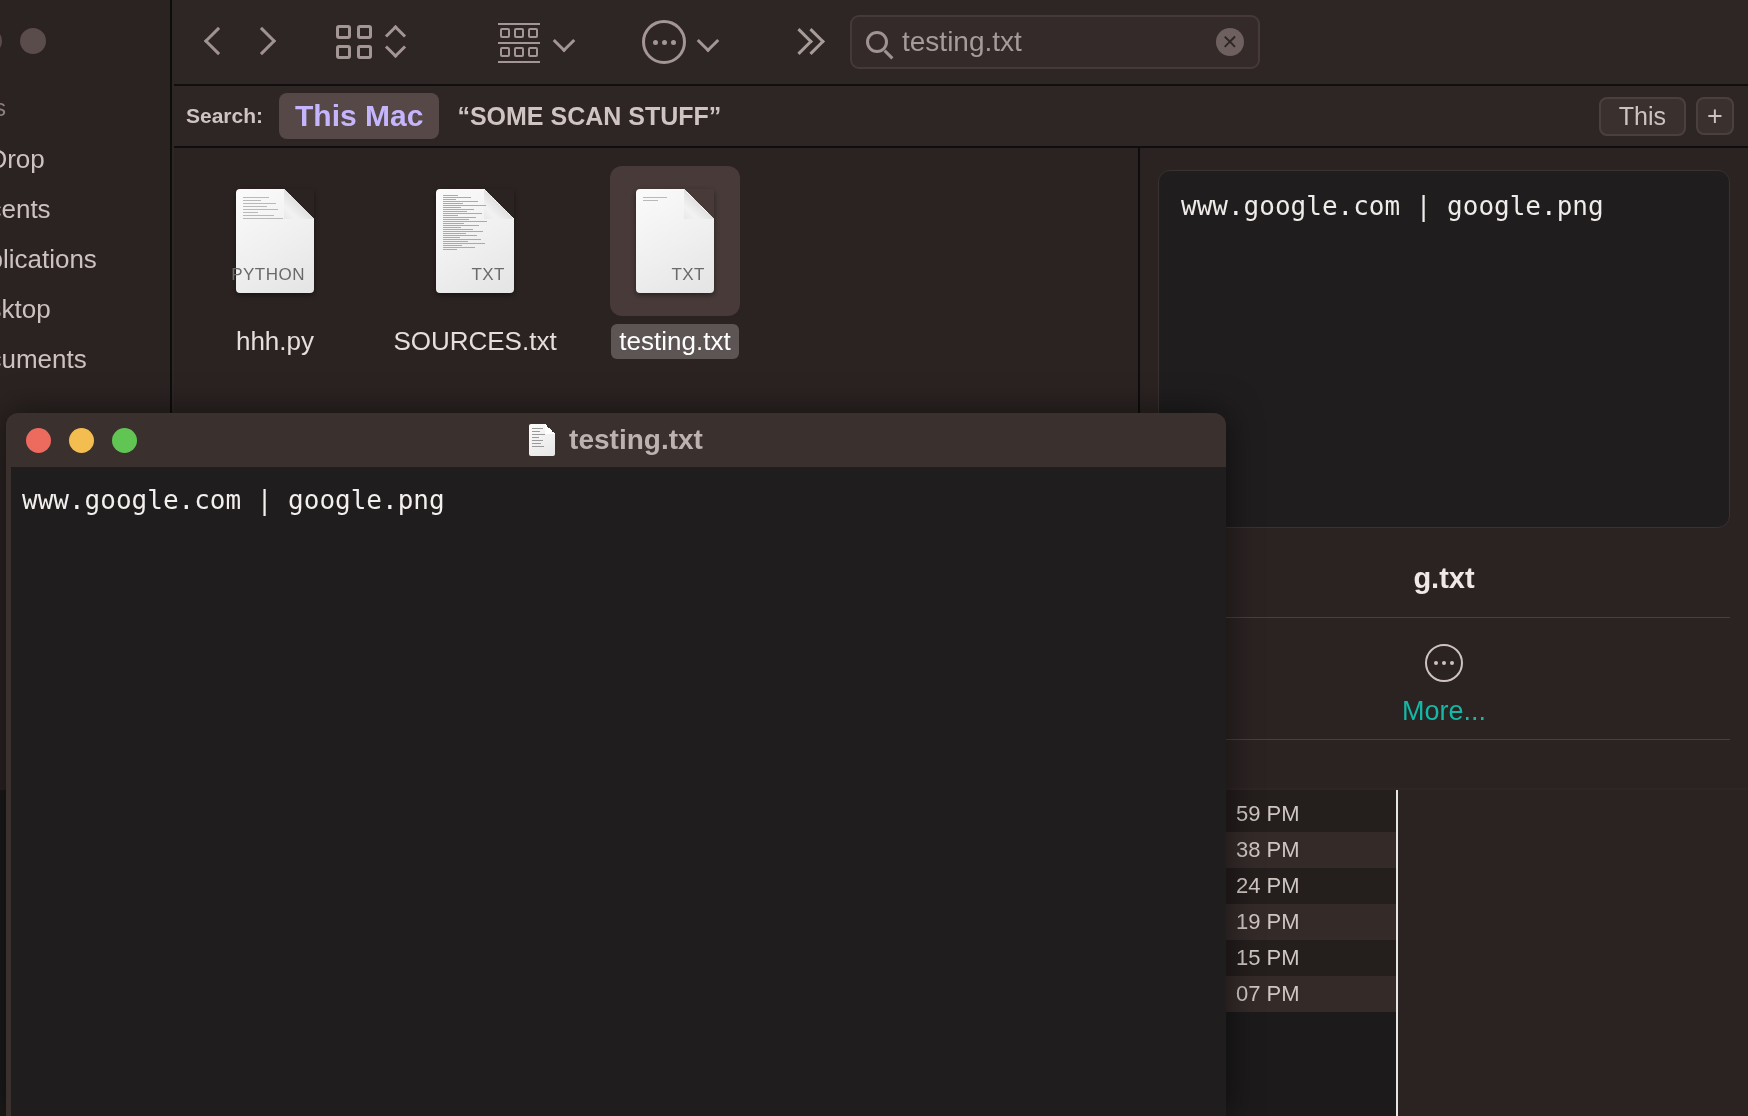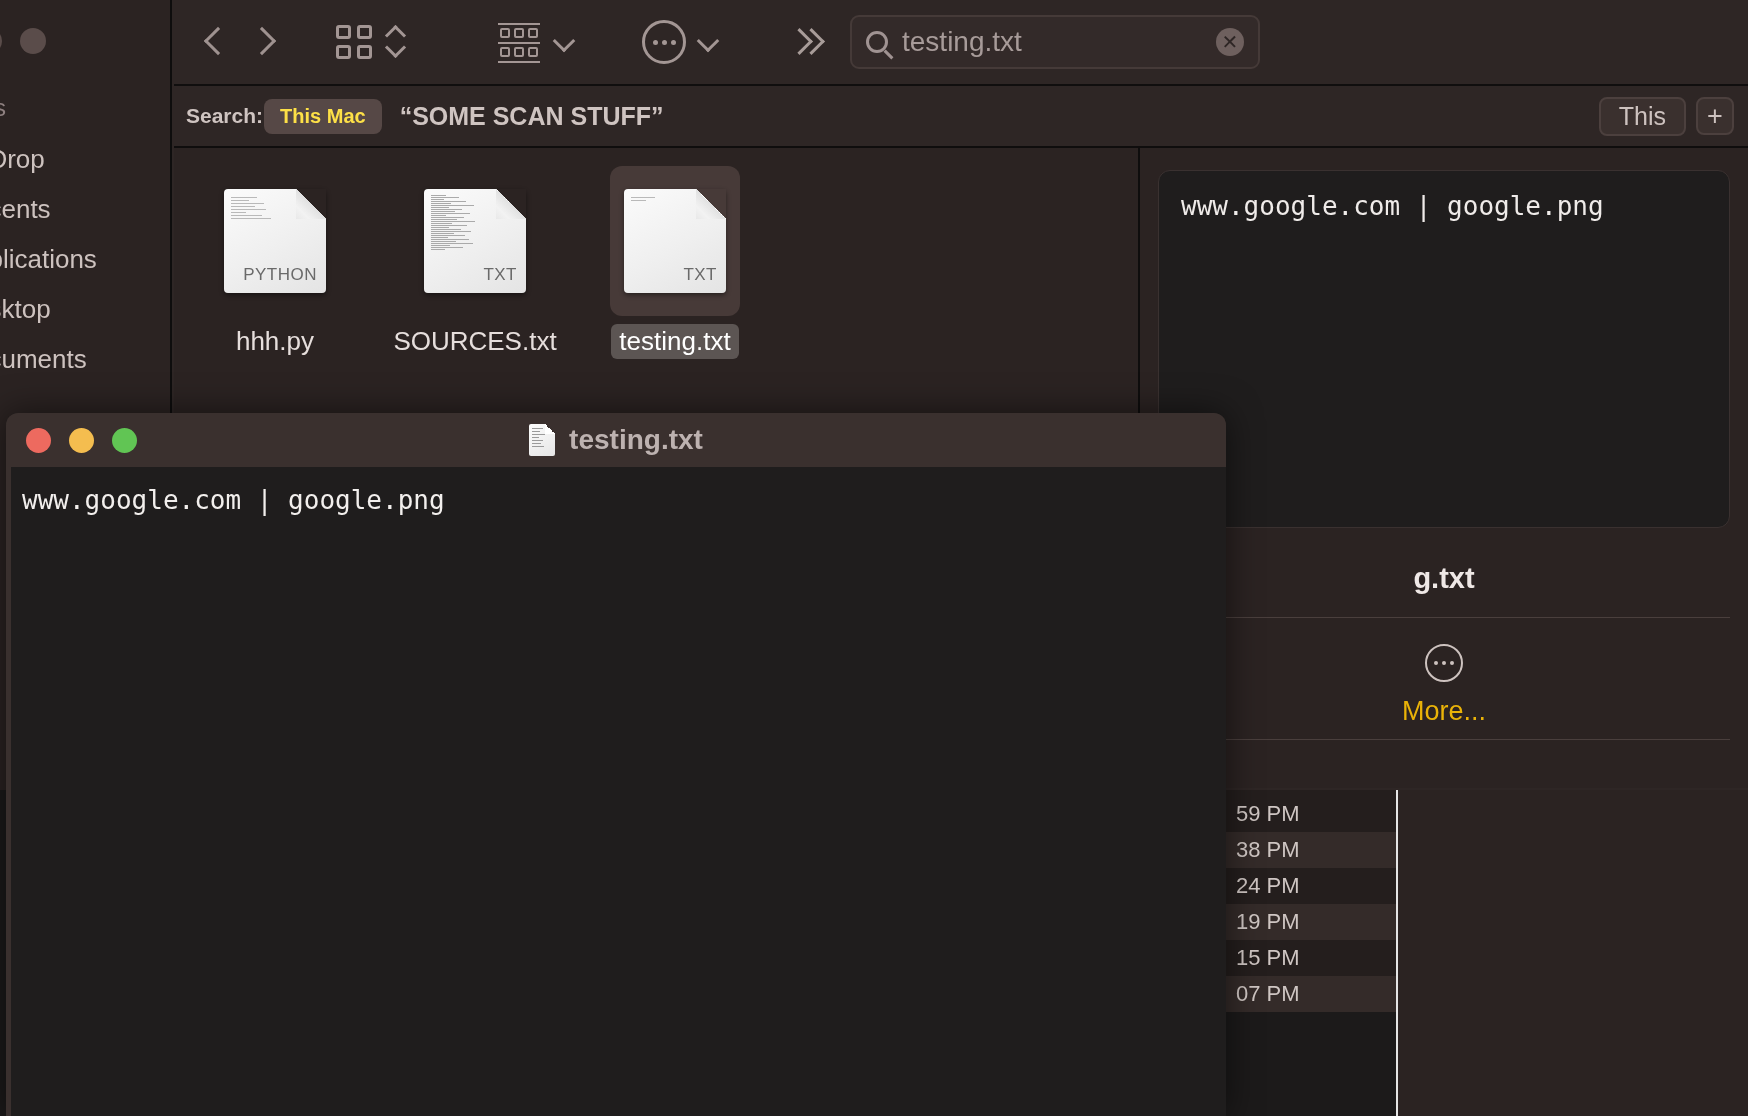--- a/index.html
+++ b/index.html
@@ -160,22 +160,22 @@
   }
 
   
   .scope-bar {
     position: relative; height: 62px; width: 100%;
     background: #2e2625; border-bottom: 2px solid #0f0d0d;
     display: flex; align-items: center; padding: 0 0 0 12px;
   }
   .scope-label { font-size: 21px; color: #cfc4c1; font-weight: bold; }
   .scope-pill {
-    margin-left: 1px; padding: 6px 16px; border-radius: 8px;
-    background: #564846; color: #fde047; font-size: 20px; font-weight: bold;
+    margin-left: 16px; padding: 6px 16px; border-radius: 8px;
+    background: #564846; color: #c4b5fd; font-size: 30px; font-weight: bold;
   }
   .scope-alt { margin-left: 18px; font-size: 25px; color: #cfc4c1; font-weight: bold; }
   .scope-right { margin-left: auto; display: flex; align-items: center; gap: 10px; padding-right: 14px; }
   .save-btn {
     padding: 3px 18px; border-radius: 8px; border: 2px solid #4c403e;
     background: #3a302e; color: #cdc2bf; font-size: 25px;
   }
   .plus-btn {
     width: 38px; height: 38px; border-radius: 8px; border: 2px solid #4c403e;
     background: #3a302e; color: #cdc2bf; font-size: 27px;
@@ -193,21 +193,21 @@
     padding: 18px 0 0 36px;
   }
   .icon-grid { display: flex; gap: 70px; }
   .file-cell { width: 130px; display: flex; flex-direction: column; align-items: center; }
   .file-icon-wrap {
     width: 130px; height: 150px; display:flex; align-items:center; justify-content:center;
     border-radius: 12px;
   }
   .file-cell.selected .file-icon-wrap { background: #473a38; }
   .doc-icon {
-    position: relative; width: 102px; height: 104px;
+    position: relative; width: 78px; height: 104px;
     background: linear-gradient(150deg, #fbfbfb 0%, #efefef 55%, #e4e4e4 100%);
     border-radius: 4px;
     box-shadow: 0 2px 5px rgba(0,0,0,0.45);
   }
   .doc-icon .fold {
     position: absolute; right: 0; top: 0; width: 30px; height: 30px;
     background: linear-gradient(225deg, #2b2322 0%, #2b2322 49%, #ffffff 50%, #e8e8e8 100%);
   }
   .doc-icon .fold::after {
     content:""; position:absolute; right:0; top:0; width:30px; height:30px;
@@ -248,21 +248,21 @@
   }
   .more-block {
     margin-top: 26px; display: flex; flex-direction: column;
     align-items: center; gap: 14px;
   }
   .more-circ {
     width: 38px; height: 38px; border: 2px solid #cdc2bf; border-radius: 50%;
     display:flex; align-items:center; justify-content:center; gap: 4px;
   }
   .more-circ i { width: 4px; height: 4px; border-radius: 50%; background: #cdc2bf; display:block; }
-  .more-label { font-size: 27px; color: #eab308; }
+  .more-label { font-size: 27px; color: #14b8a6; }
   .pane-divider {
     position: absolute; left: 18px; right: 18px; bottom: 48px;
     height: 1px; background: #4a3f3d;
   }
 
   
   .textedit {
     position: absolute; left: 6px; top: 413px;
     width: 1220px; height: 703px;
     background: #1f1d1d;

